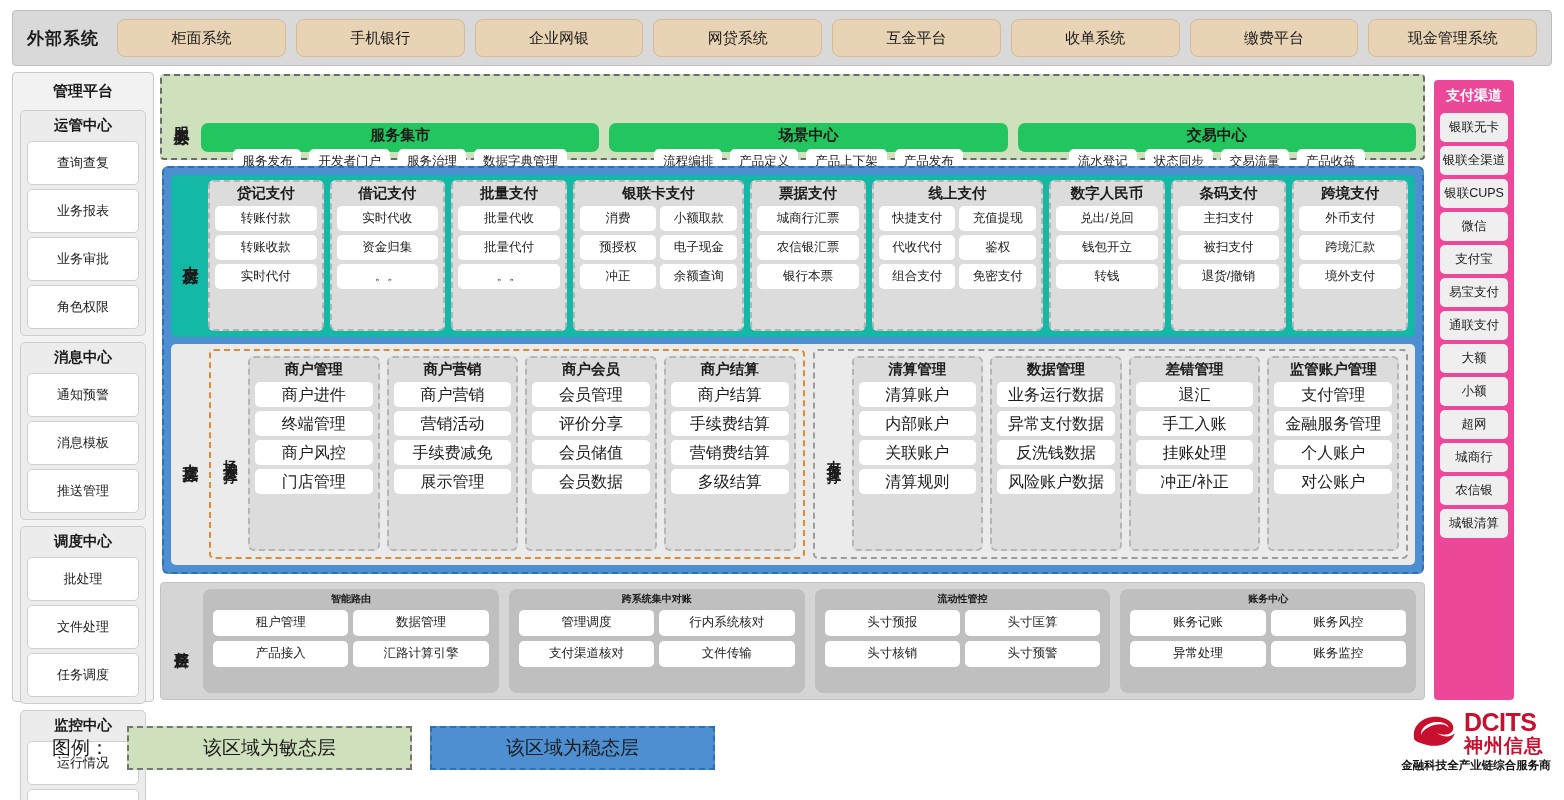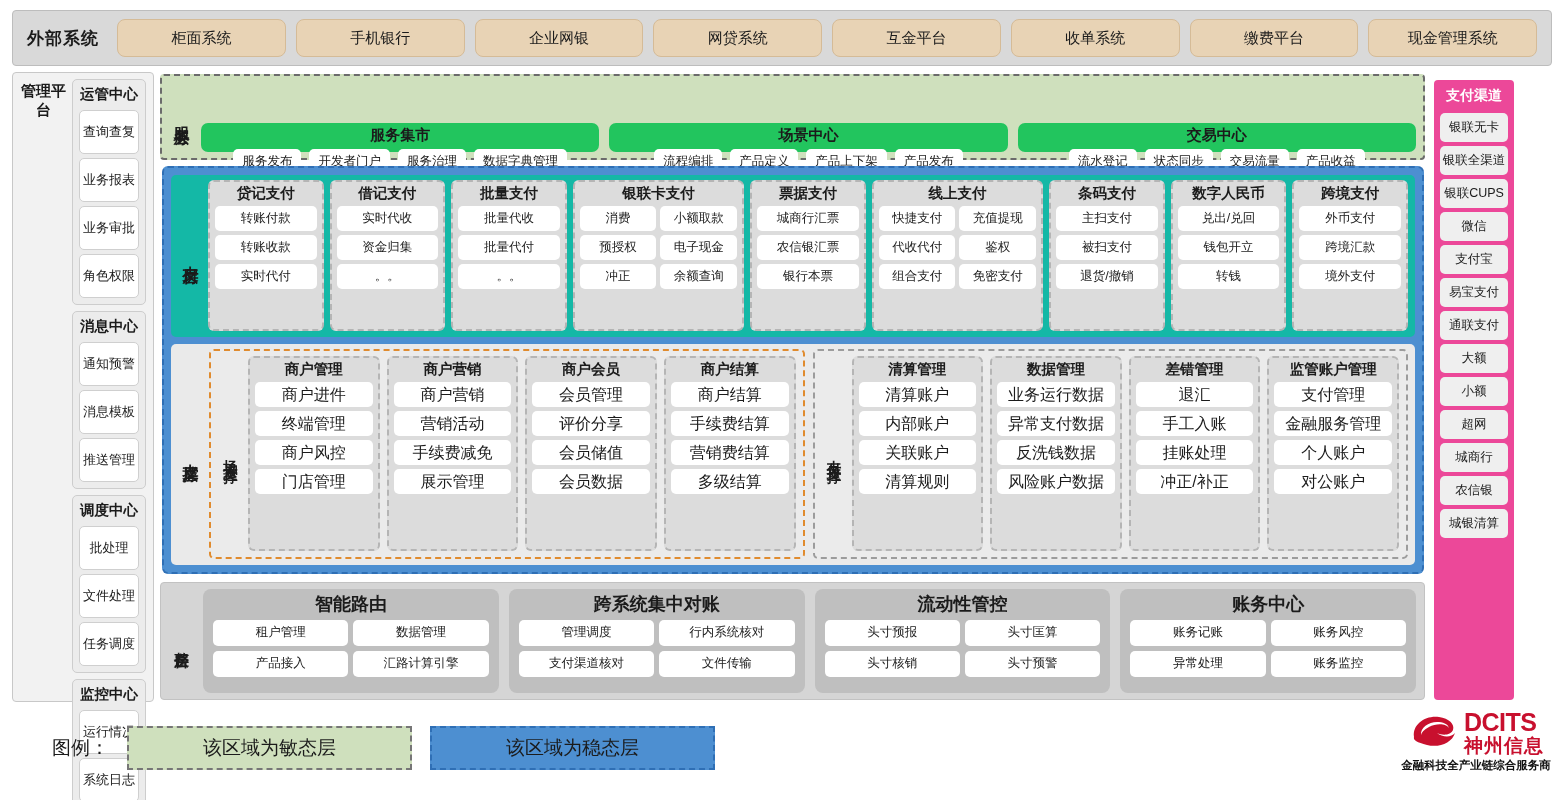--- a/index.html
+++ b/index.html
@@ -32,21 +32,21 @@
   #external-bar .chip{
     flex:1; height:38px; background:#e8d3b5; border:1px solid #d5bb97;
     border-radius:8px; display:flex; align-items:center; justify-content:center;
     font-size:15px; white-space:nowrap;
   }
 
   
   #left-sidebar{
     position:absolute; left:12px; top:72px; width:142px; height:630px;
     background:#f2f2f2; border:1px solid #c8c8c8; border-radius:4px;
-    padding:6px 7px; display:flex; gap:5px;
+    padding:6px 7px; display:flex; flex-direction:column; gap:5px;
   }
   #left-sidebar > .platform-title{
     text-align:center; font-size:15px; font-weight:bold; padding:3px 0 4px;
   }
   .side-group{
     background:#ececec; border:1px solid #cdcdcd; border-radius:5px;
     padding:4px 6px 6px; display:flex; flex-direction:column; gap:4px;
   }
   .side-group .g-title{ text-align:center; font-size:14.5px; font-weight:bold; padding:1px 0 2px; }
   .side-group .leaf{ height:44px; font-size:13px; }
@@ -131,21 +131,21 @@
   #integration-layer{
     position:absolute; left:160px; top:582px; width:1265px; height:118px;
     background:#d5d5d5; border:1px solid #c2c2c2; border-radius:4px;
     display:flex; align-items:stretch; padding:6px 8px; gap:10px;
   }
   #integration-layer > .vlabel{ font-size:15px; letter-spacing:1px; }
   .int-card{
     flex:1; background:#bfbfbf; border-radius:8px;
     display:flex; flex-direction:column; align-items:center; padding:3px 10px 6px;
   }
-  .int-card .c-title{ font-size:18px; font-weight:bold; margin-bottom:4px; }
+  .int-card .c-title{ font-size:10px; font-weight:bold; margin-bottom:4px; }
   .int-card .cells{ display:grid; grid-template-columns:1fr 1fr; gap:5px; width:100%; }
   .int-card .leaf{ height:26px; border:none; font-size:12.5px; }
 
   
   #legend{
     position:absolute; left:52px; top:726px; display:flex; align-items:center; gap:18px;
   }
   #legend .lg-label{ font-size:19px; }
   #legend .lg-chip{
     width:285px; height:44px; display:flex; align-items:center; justify-content:center;
@@ -298,33 +298,33 @@
           <div class="cells">
             <div class="leaf">快捷支付</div>
             <div class="leaf">充值提现</div>
             <div class="leaf">代收代付</div>
             <div class="leaf">鉴权</div>
             <div class="leaf">组合支付</div>
             <div class="leaf">免密支付</div>
           </div>
         </div>
         <div class="pay-group one-col" style="flex: 1 1 0%;">
+          <div class="g-title">数字人民币</div>
+          <div class="cells">
+            <div class="leaf">兑出/兑回</div>
+            <div class="leaf">钱包开立</div>
+            <div class="leaf">转钱</div>
+          </div>
+        </div>
+        <div class="pay-group one-col" style="flex: 1 1 0%;">
           <div class="g-title">条码支付</div>
           <div class="cells">
             <div class="leaf">主扫支付</div>
             <div class="leaf">被扫支付</div>
             <div class="leaf">退货/撤销</div>
-          </div>
-        </div>
-        <div class="pay-group one-col" style="flex: 1 1 0%;">
-          <div class="g-title">数字人民币</div>
-          <div class="cells">
-            <div class="leaf">兑出/兑回</div>
-            <div class="leaf">钱包开立</div>
-            <div class="leaf">转钱</div>
           </div>
         </div>
         <div class="pay-group one-col" style="flex: 1 1 0%;">
           <div class="g-title">跨境支付</div>
           <div class="cells">
             <div class="leaf">外币支付</div>
             <div class="leaf">跨境汇款</div>
             <div class="leaf">境外支付</div>
           </div>
         </div>

